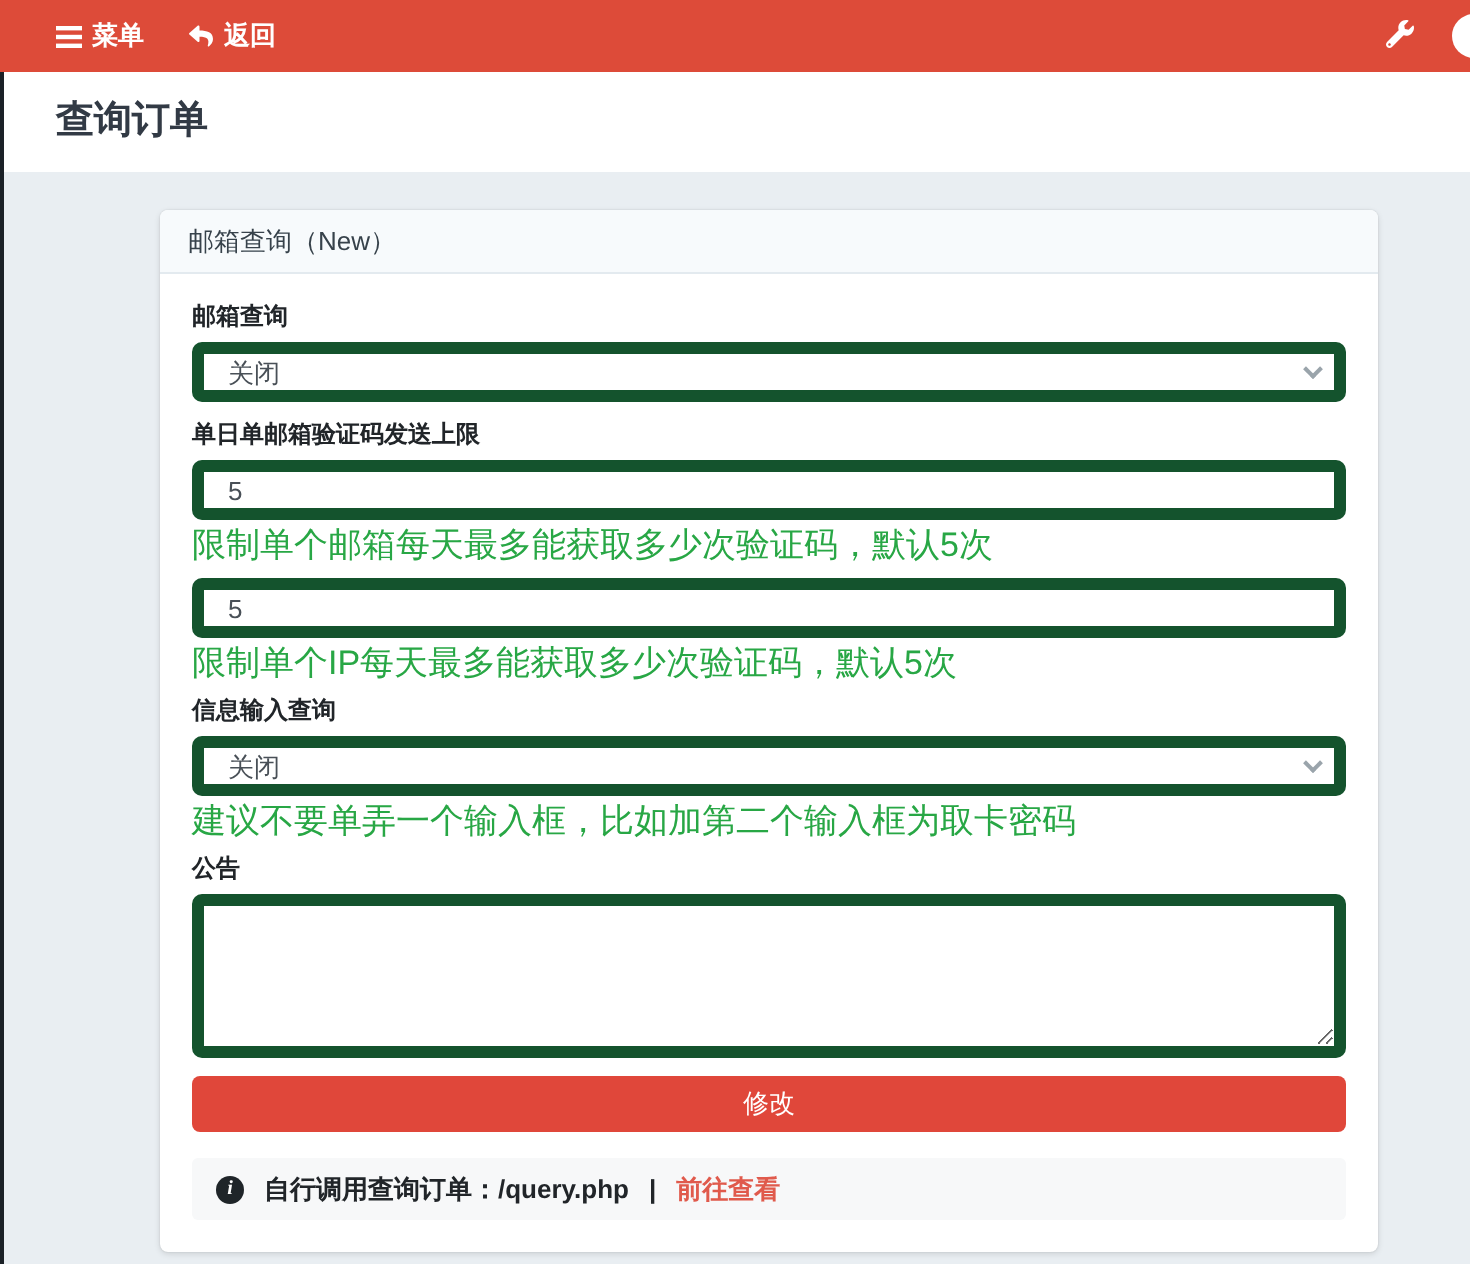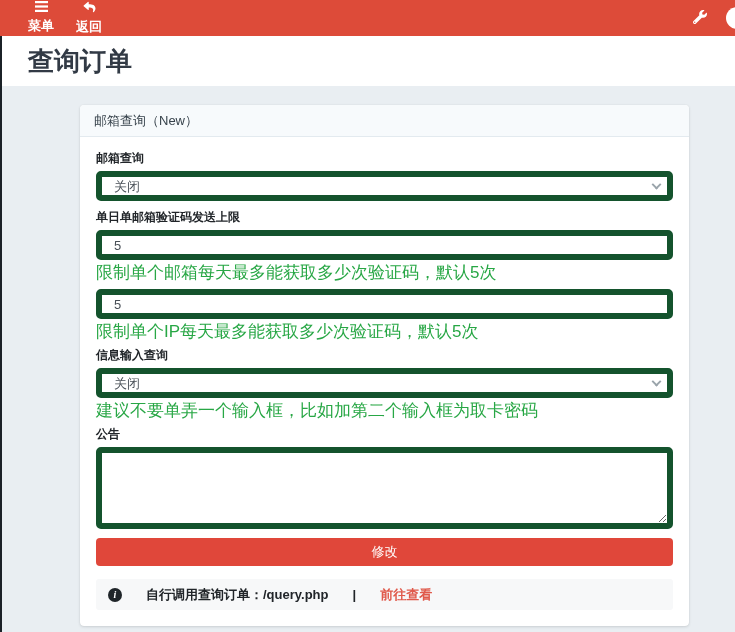--- a/index.html
+++ b/index.html
@@ -11,35 +11,35 @@
   }
   
   .topbar {
     height:36px; background:#dd4b39; color:#fff;
     display:flex; align-items:center; justify-content:space-between;
     padding-left:22px; position:relative; overflow:hidden;
   }
   .topbar-left { display:flex; align-items:center; gap:10px; }
   .topbar-item {
     display:flex; align-items:center; gap:5px; padding:0 6px;
-    color:#fff; text-decoration:none; cursor:pointer; font-size:13px; font-weight:bold;flex-direction:column;
+    color:#fff; text-decoration:none; cursor:pointer; font-size:13px; font-weight:bold;
   }
   .topbar-item svg { display:block; }
   .topbar-right { display:flex; align-items:center; margin-right:20px; }
   .tools-btn { padding:6px 8px; cursor:pointer; display:flex; align-items:center; }
   .avatar {
     position:absolute; right:-13px; top:7px;
     width:22px; height:22px; border-radius:50%; background:#fff; cursor:pointer;
   }
   
   .side-strip { position:absolute; left:0; top:36px; bottom:0; width:2px; background:#1b2127; z-index:9; }
 
   
   .page-header { background:#fff; height:50px; padding:13px 28px; }
-  .page-header h1 { margin:0; font-size:26px; font-weight:600; color:#323a45; line-height:24px; }
+  .page-header h1 { margin:0; font-size:19px; font-weight:600; color:#323a45; line-height:24px; }
 
   
   .content { padding:19px 46px 0 80px; }
   .card {
     background:#fff; border-radius:4px;
     box-shadow:0 0 1px rgba(0,0,0,.12), 0 1px 3px rgba(0,0,0,.12);
   }
   .card-header {
     background:#f7fafc; border-bottom:1px solid #e3eaef;
     padding:8px 14px; font-size:13px; color:#37424b;
@@ -69,21 +69,21 @@
   textarea.control { height:82px; padding:7px 12px; resize:both; line-height:17px; }
 
   .btn-submit {
     display:block; width:100%; height:28px; margin-top:4px;
     background:#e0473a; color:#fff; border:none; border-radius:4px;
     font-size:13px; cursor:pointer; font-family:inherit;
   }
 
   .card-callout {
     margin-top:13px; background:#f7f8f9; border-radius:3px;
-    padding:8px 12px; display:flex; align-items:center; gap:24px;
+    padding:8px 12px; display:flex; align-items:center; gap:10px;
     font-size:13px; font-weight:bold; color:#212529; line-height:15px;
   }
   .info-circle {
     flex:0 0 auto; width:14px; height:14px; border-radius:50%;
     background:#1f2529; color:#fff; display:inline-flex;
     align-items:center; justify-content:center;
     font-size:10px; font-weight:bold; font-style:italic;
     font-family:"Liberation Serif","DejaVu Serif",serif;
   }
   .info-circle::after { content:"i"; }

